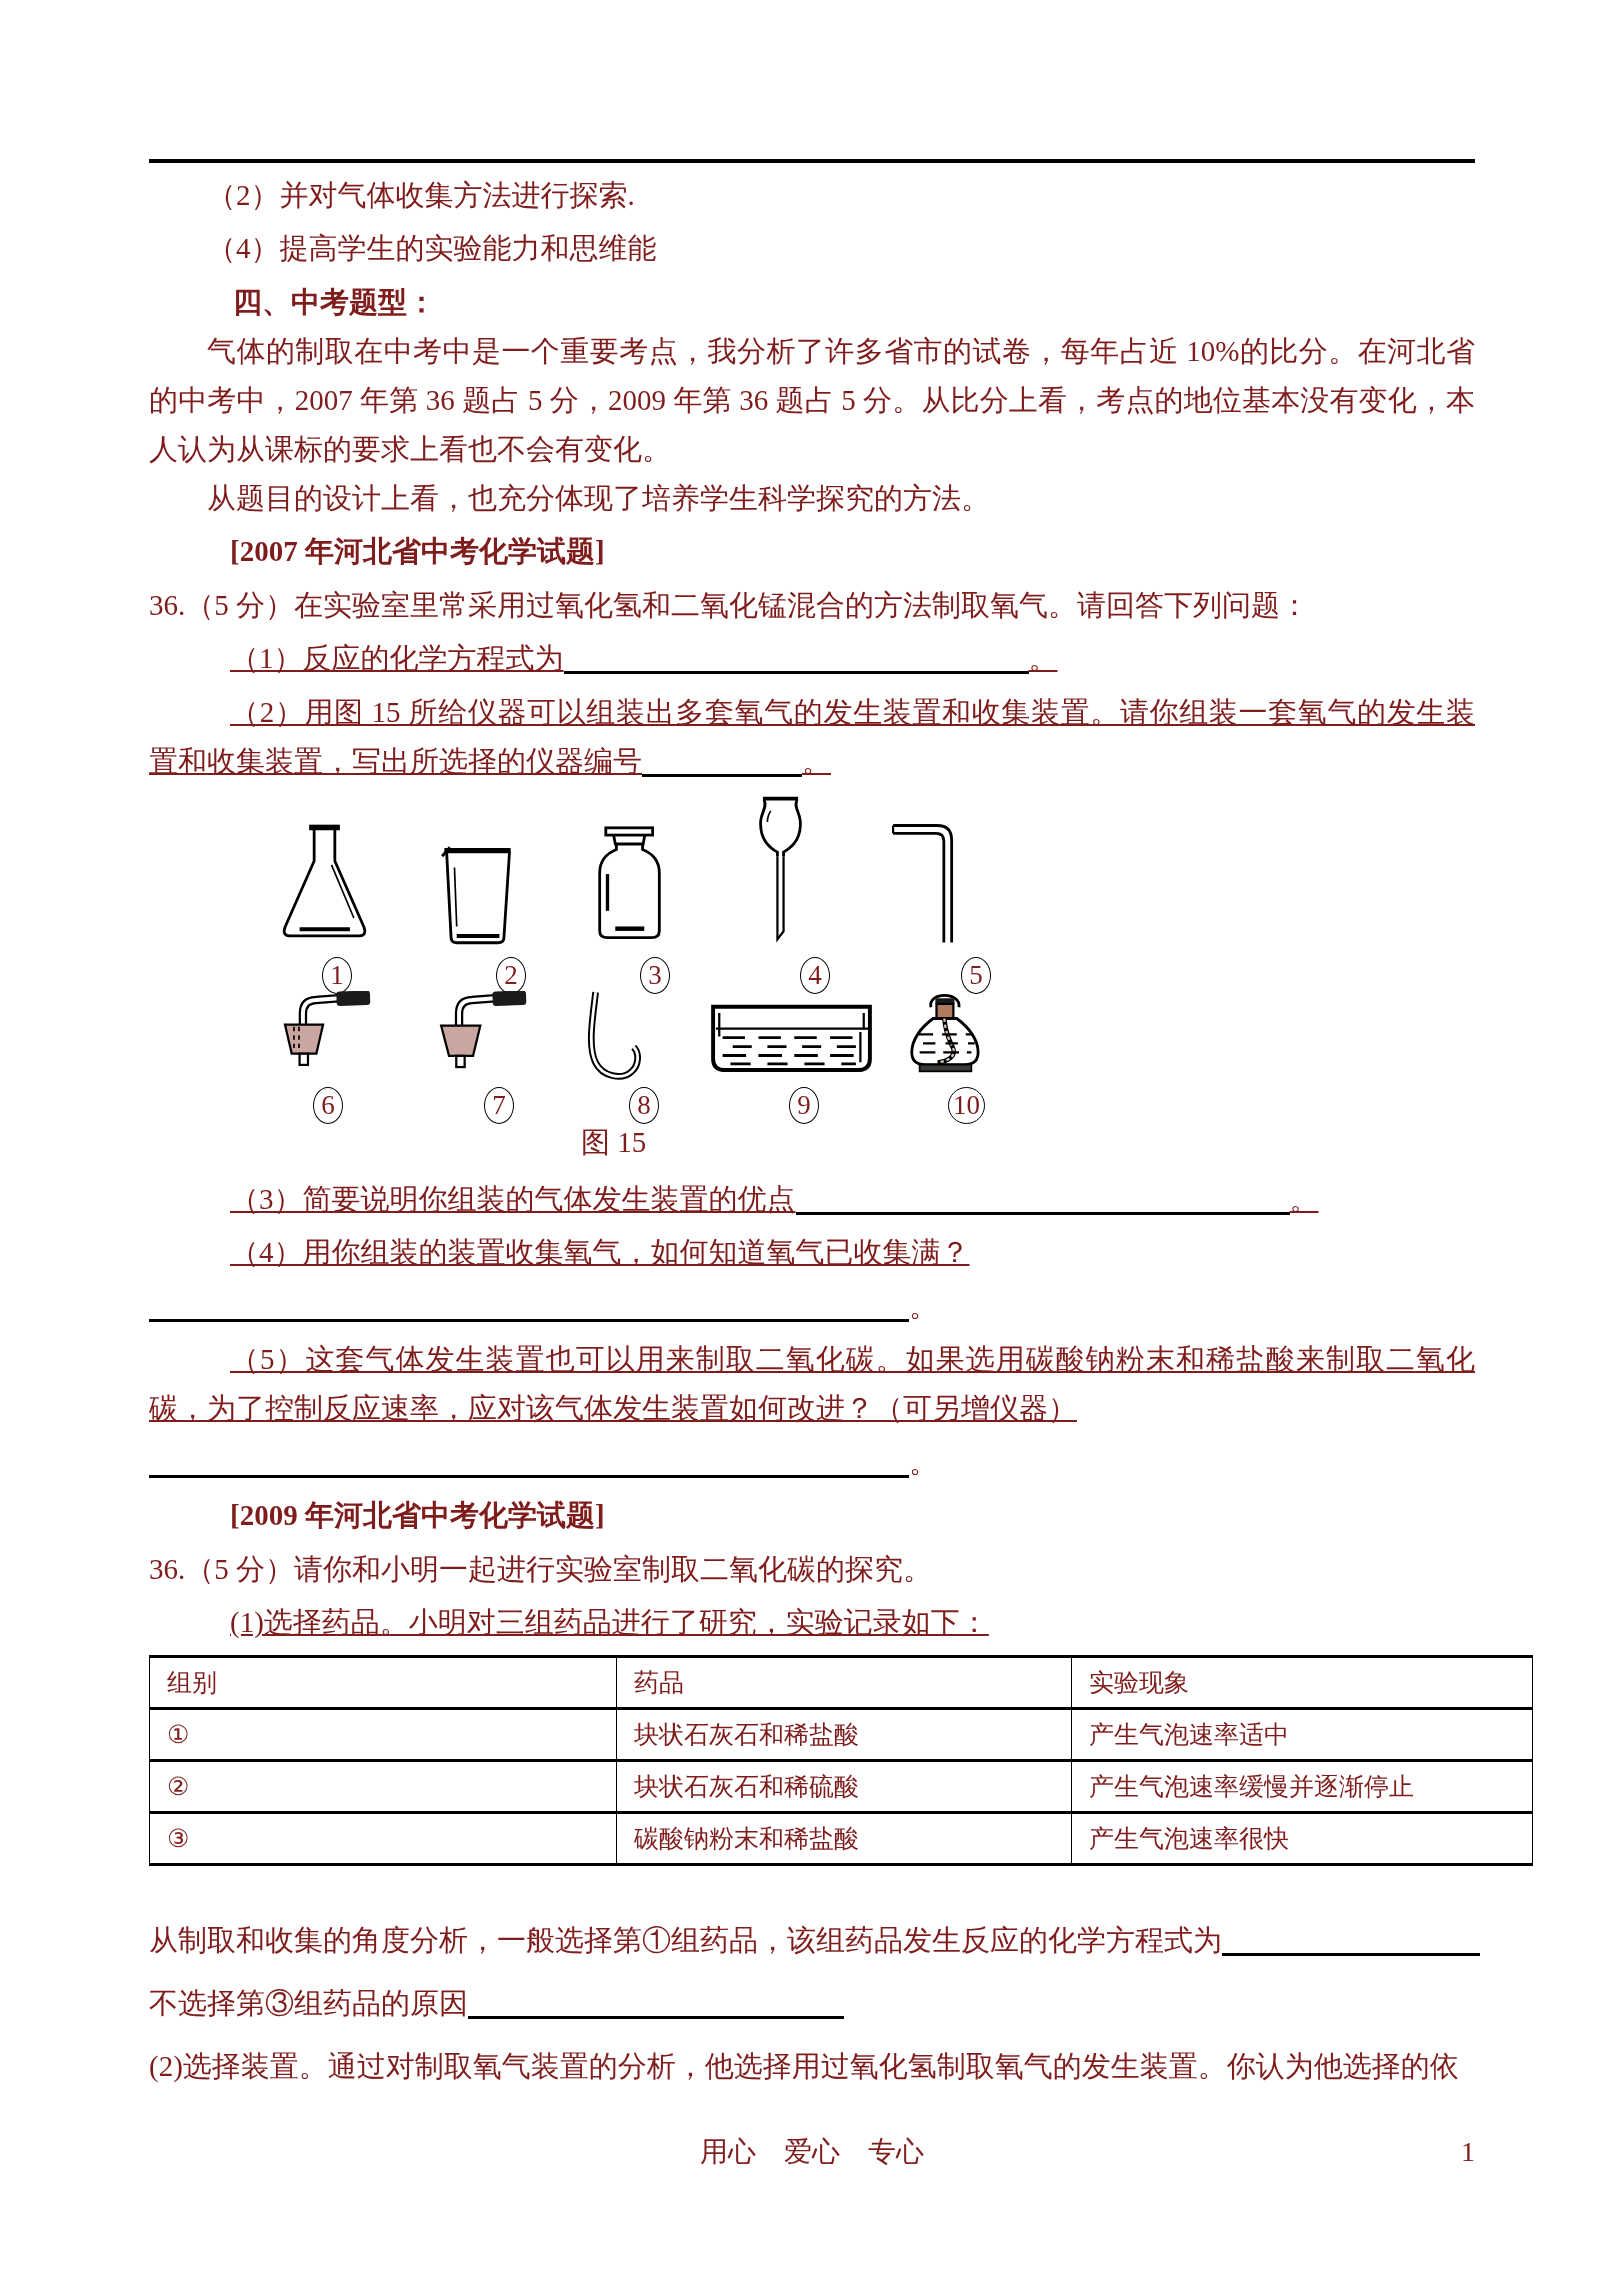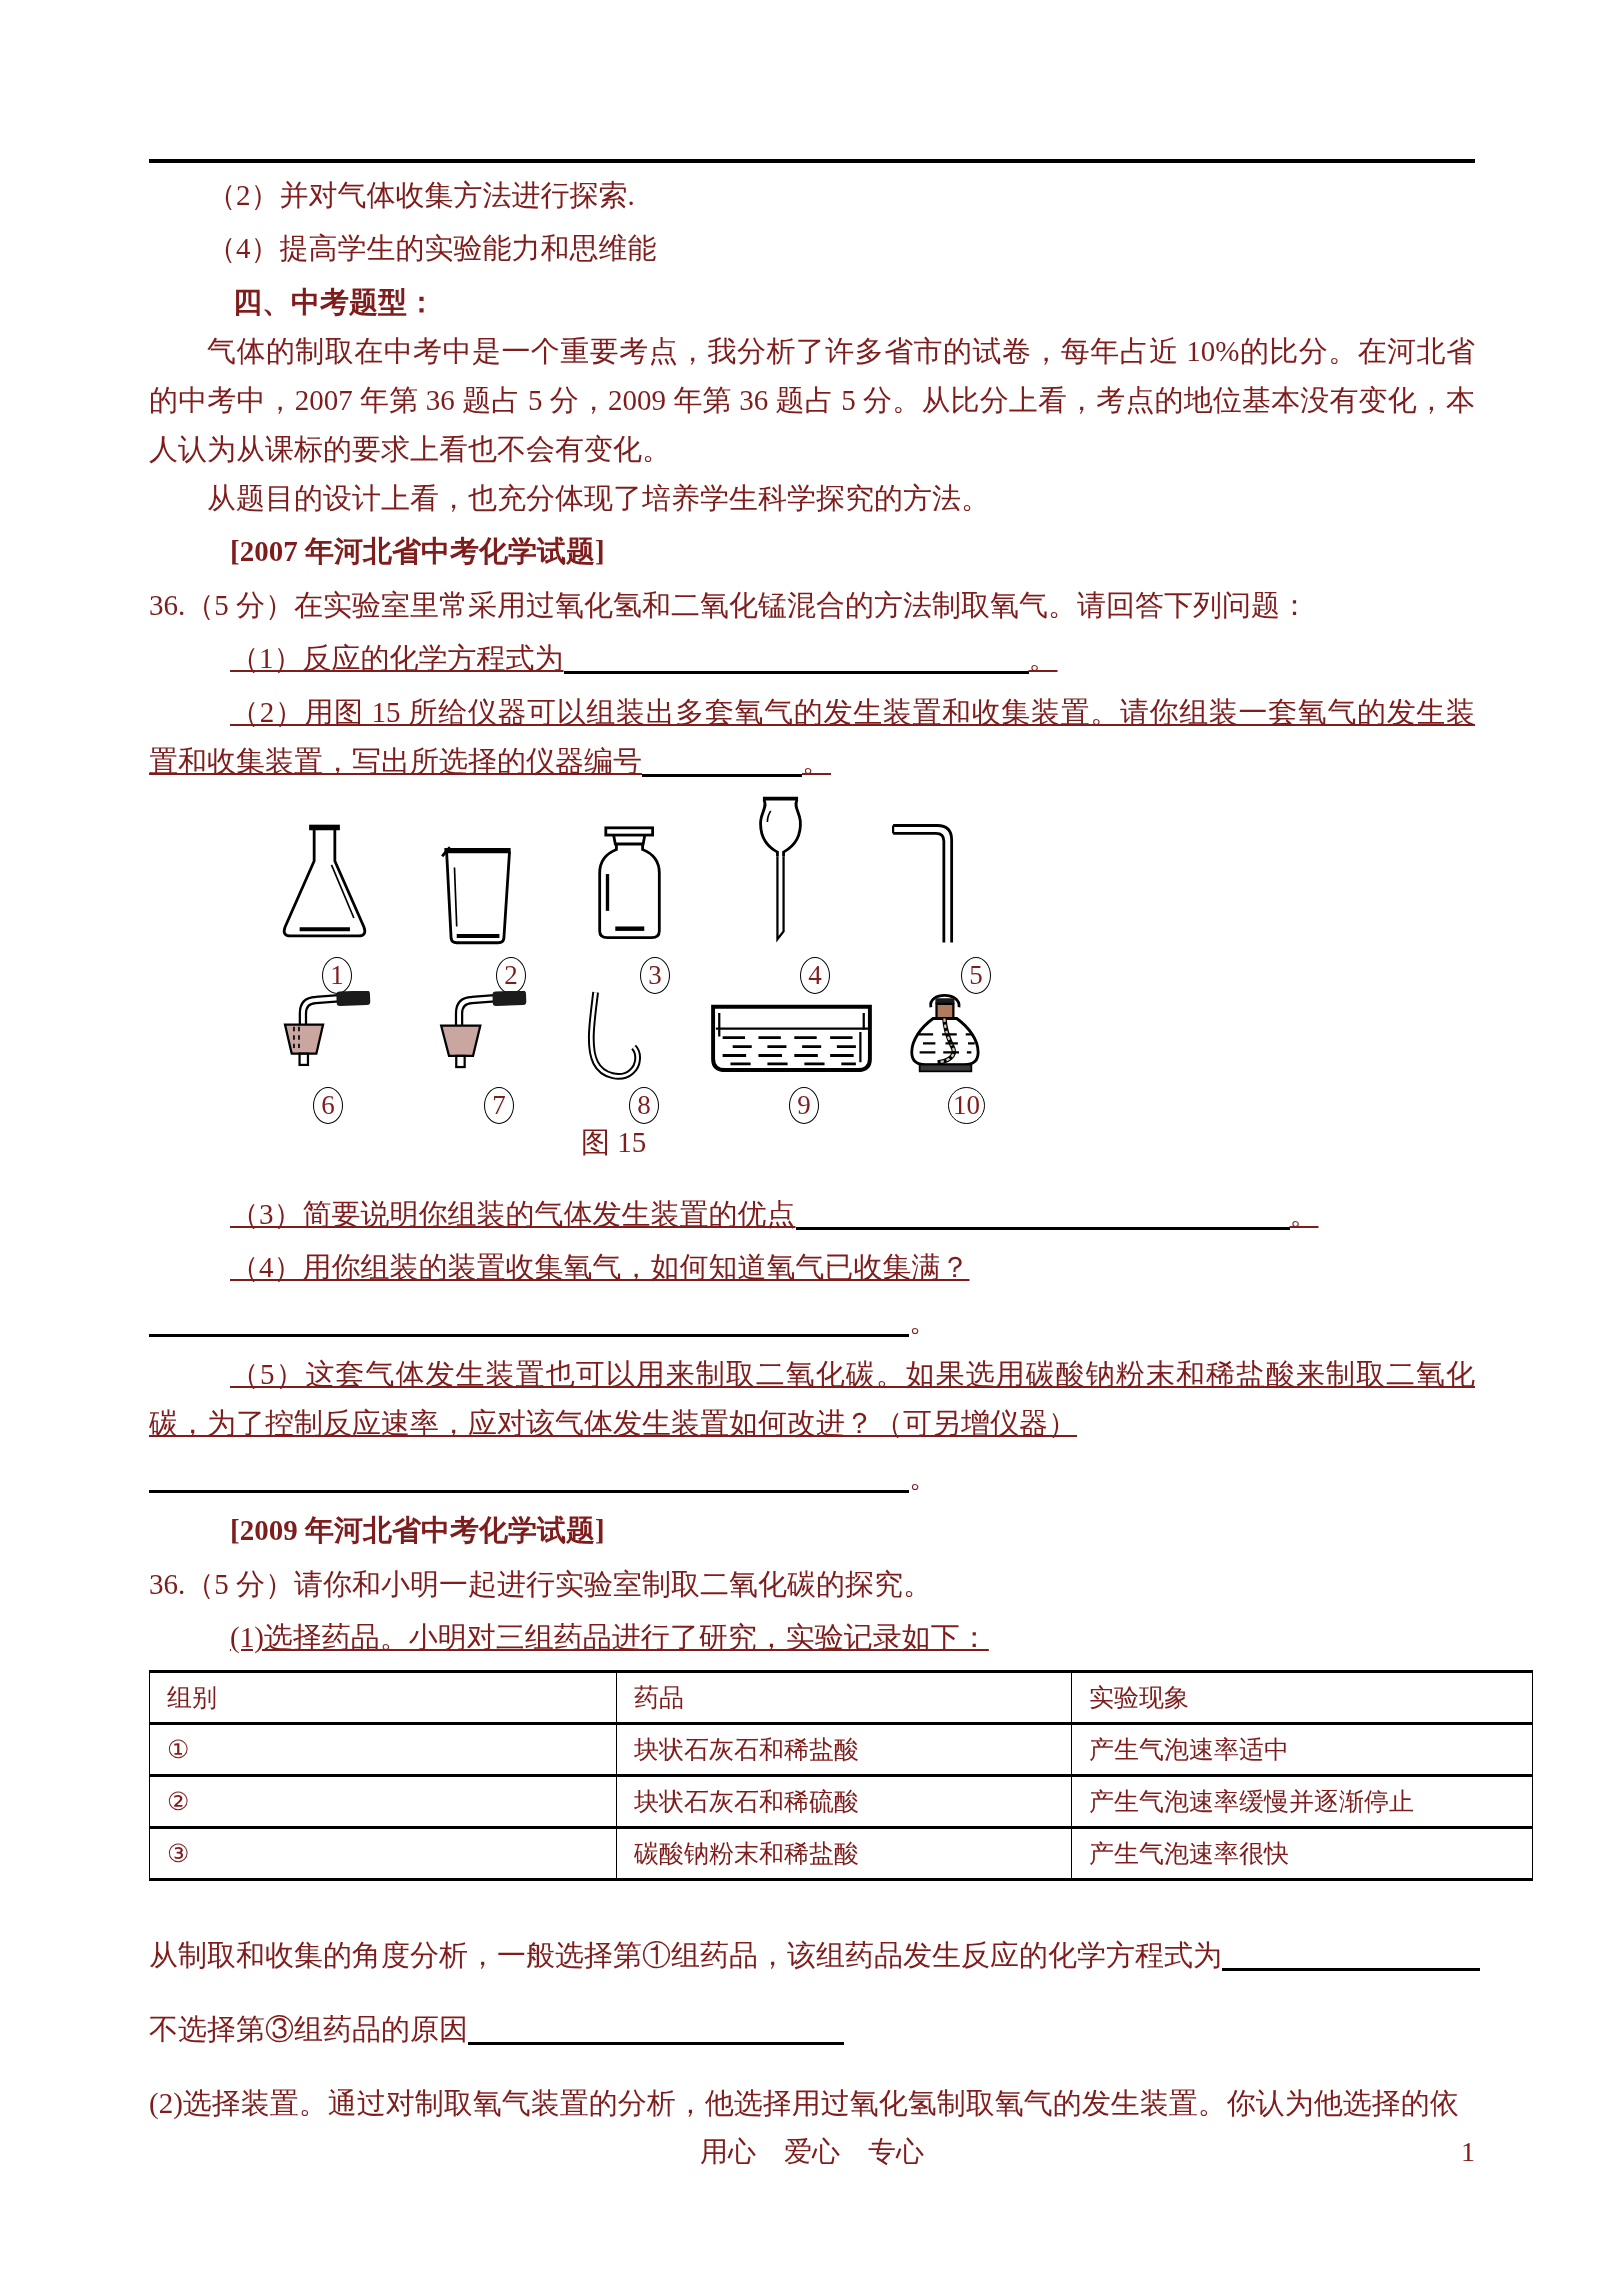--- a/index.html
+++ b/index.html
@@ -13,22 +13,22 @@
     font-size:29px;line-height:49px;
     overflow:hidden;
   }
   .rule{border:none;border-top:4.5px solid #000;margin:159px 0 0 0;}
   p{margin:0;}
   .b{font-weight:bold;}
   .ind2{text-indent:58px;}
   .ind3{text-indent:81px;text-decoration:underline;}
   .just{text-align:justify;}
   .nowrap{white-space:nowrap;overflow:visible;}
-  .mt8{margin-top:4.5px}.mt14{margin-top:7.9px}.mt16{margin-top:25px}
-  .mt20{margin-top:25px}.mt90{margin-top:50px}
+  .mt8{margin-top:4.5px}.mt14{margin-top:7.9px}.mt16{margin-top:14px}
+  .mt20{margin-top:10px}.mt90{margin-top:50px}
   .blank{display:inline-block;border-bottom:3.9px solid #000;height:28px;vertical-align:text-bottom;}
   .w830{width:465px}.w285{width:160px}.w880{width:494px}.w1355{width:760px}
   .w460{width:258px}.w670{width:376px}
 
   
   .figure{position:relative;height:370px;margin-top:9px;}
   .fig-item{position:absolute;}
   .fig-num{
     position:absolute;width:30px;height:37px;box-sizing:border-box;
     border:1.7px solid #000;border-radius:50%;

